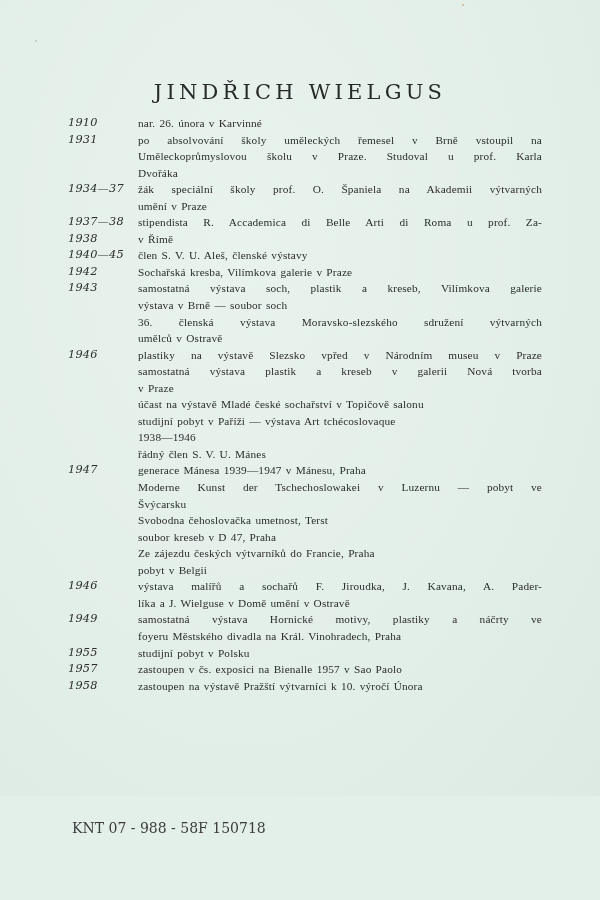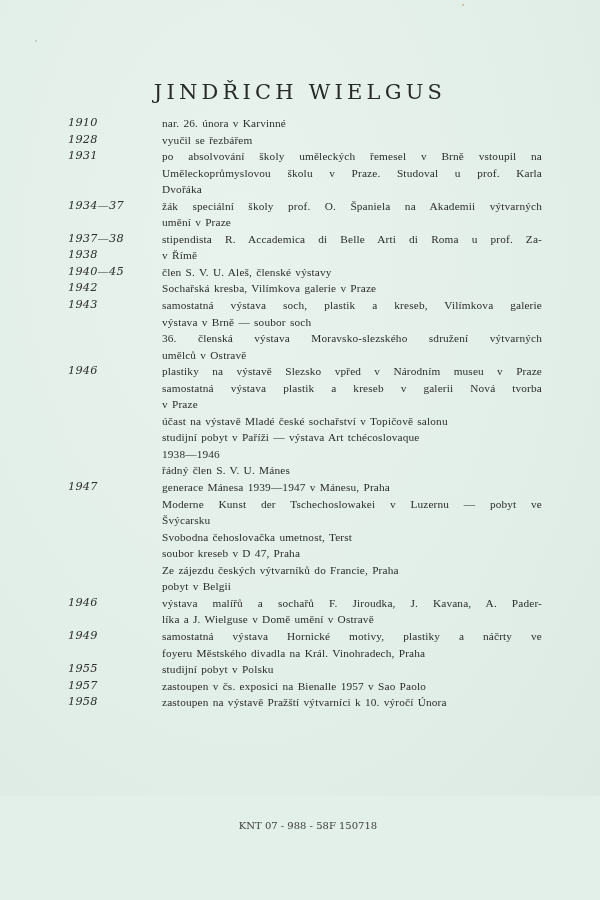--- a/index.html
+++ b/index.html
@@ -18,56 +18,50 @@
     position: absolute; top: 66px; left: 0; width: 600px;
     text-align: center;
     font-family: "DejaVu Serif", serif;
     font-size: 21px; letter-spacing: 4.2px;
     font-weight: normal; color: #262a28;
   }
   .timeline {
     position: absolute; top: 115px; left: 68px; width: 474px;
     font-size: 11.3px; line-height: 16.55px;
   }
-  .entry { display: flex; gap: 24px; }
+  .entry { display: flex; }
   .year {
     width: 70px; flex: 0 0 70px;
     font-style: italic; font-family: "DejaVu Serif", serif;
     letter-spacing: 0.2px;
   }
   .lines { flex: 1; }
   .line { white-space: nowrap; letter-spacing: 0.15px; word-spacing: 1.2px; font-family: Liberation Serif, serif; }
   .line.j { text-align: justify; text-align-last: justify; }
   .footer {
     position: absolute; top: 820px; left: 72px; width: 472px;
-    display: flex; justify-content: center;
-    font-size: 10px; color: #3a3d3b; font-family: "DejaVu Serif", serif;
+    display: flex; justify-content: flex-start;
+    font-size: 14px; color: #3a3d3b; font-family: "DejaVu Serif", serif;
   }
   .speck { position: absolute; width: 2px; height: 2px; background: #c9b58a; border-radius: 50%; }
 </style>
 </head>
 <body>
 
 <div class="page">
   <span class="speck" style="left:462px;top:4px;"></span>
   <span class="speck" style="left:35px;top:40px;background:#b8c4bf;"></span>
 
   <h1 class="title">JINDŘICH WIELGUS</h1>
 
   <div class="timeline" id="timeline">
       <div class="entry">
         <div class="year">1910</div>
         <div class="lines">
           <div class="line">nar. 26. února v Karvinné</div>
-        </div>
-      </div>
-      <div class="entry">
-        <div class="year">1928</div>
-        <div class="lines">
-          <div class="line">vyučil se řezbářem</div>
         </div>
       </div>
       <div class="entry">
         <div class="year">1931</div>
         <div class="lines">
           <div class="line j">po absolvování školy uměleckých řemesel v Brně vstoupil na</div>
           <div class="line j">Uměleckoprůmyslovou školu v Praze. Studoval u prof. Karla</div>
           <div class="line">Dvořáka</div>
         </div>
       </div>

